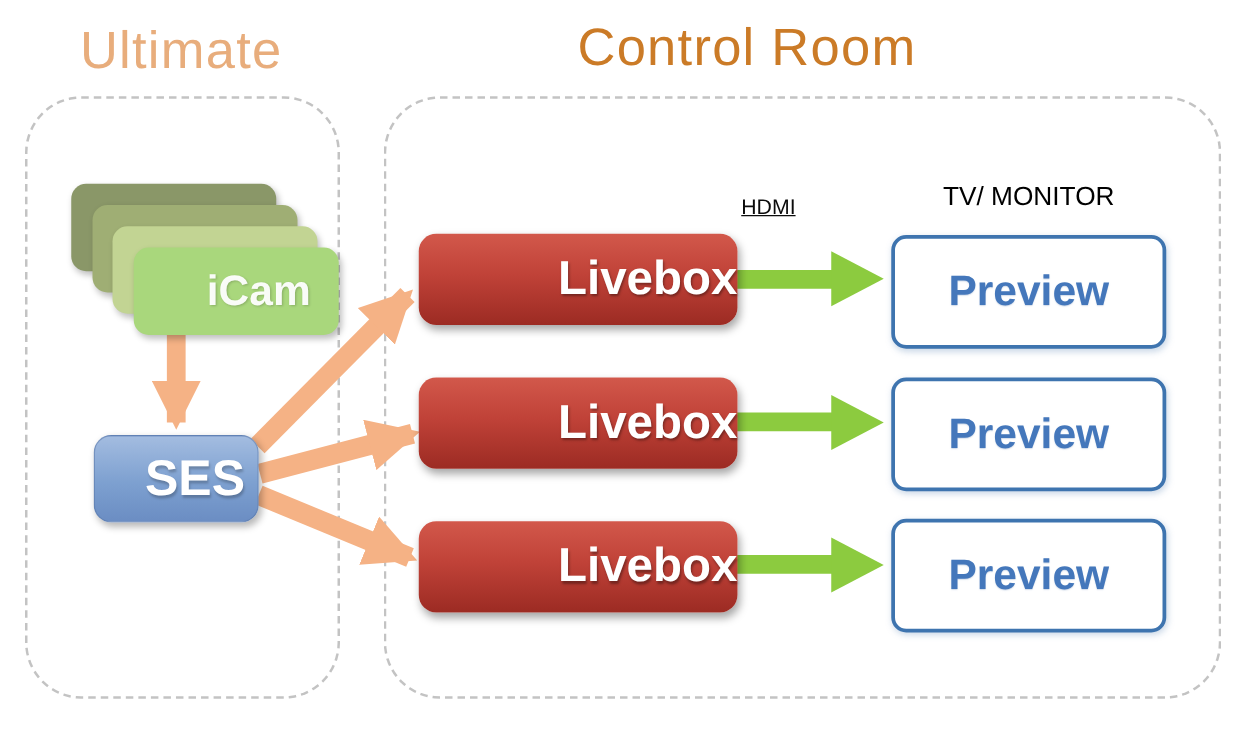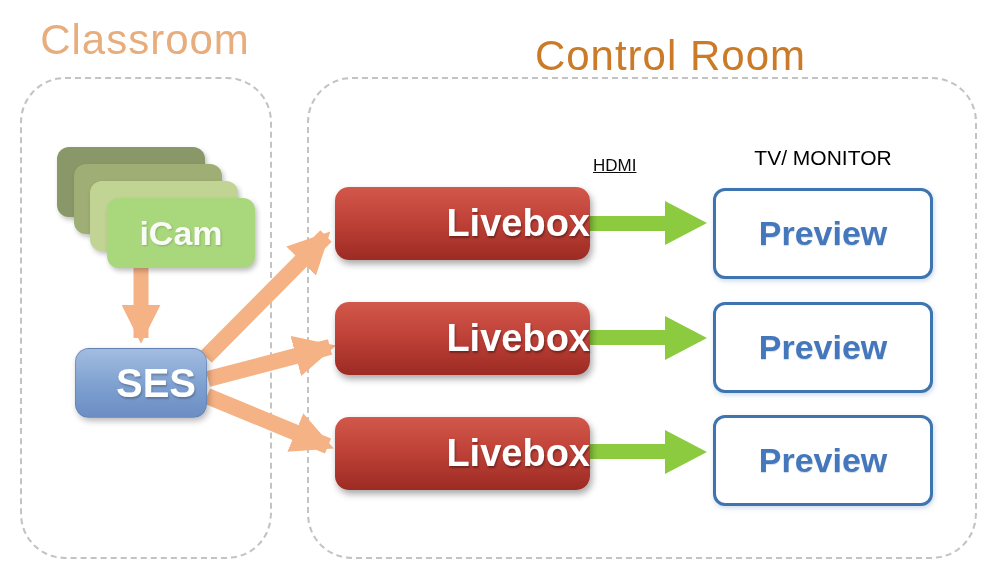--- a/index.html
+++ b/index.html
@@ -8,25 +8,25 @@
     font-family:"Liberation Sans",sans-serif;overflow:hidden;
   }
   
   .zone{position:absolute;border:2px dashed #C3C3C3;border-radius:45px;z-index:1;background:transparent;}
   #zone-classroom{left:20px;top:77px;width:248px;height:478px;}
   #zone-control{left:307px;top:77px;width:666px;height:478px;}
 
   
   .zone-title{position:absolute;z-index:4;font-size:42px;letter-spacing:1px;font-weight:400;}
   #title-classroom{left:18px;top:16px;width:254px;text-align:center;color:#E8AD7C;}
-  #title-control{left:462px;top:32px;width:344px;text-align:right;color:#CB7B27;}
+  #title-control{left:462px;top:14px;width:344px;text-align:left;color:#CB7B27;}
 
   
-  .icam-card{position:absolute;width:148px;height:70px;border-radius:12px;z-index:3;
-    box-shadow:2px 3px 5px rgba(0,0,0,0.25);}
+  .icam-card{position:absolute;width:128px;height:70px;border-radius:12px;z-index:3;
+    box-shadow:2px 3px 5px rgba(0,0,0,0.25);padding-left:36px;}
   #icam-card-1{left:57px;top:147px;background:#8A9768;}
   #icam-card-2{left:74px;top:164px;background:#9FAE74;}
   #icam-card-3{left:90px;top:181px;background:#C2D493;}
   #icam-card-4{left:107px;top:198px;background:#A9D77C;display:flex;align-items:center;justify-content:center;}
   .icam-label{color:rgba(255,255,255,0.95);font-size:34px;font-weight:600;
     text-shadow:1px 1px 2px rgba(0,0,0,0.18);}
 
   
   .ses-box{position:absolute;left:75px;top:348px;width:132px;height:70px;border-radius:14px;z-index:3;
     background:linear-gradient(180deg,#A3BCE0 0%,#7DA0D0 55%,#6B8DC3 100%);
@@ -78,21 +78,21 @@
   .preview-label{color:#4477BB;font-size:34px;font-weight:bold;text-shadow:0 1px 1px rgba(120,150,190,0.35);}
 </style>
 </head>
 <body>
 
 <div class="canvas">
 
   <div class="zone" id="zone-classroom"></div>
   <div class="zone" id="zone-control"></div>
 
-  <div class="zone-title" id="title-classroom">Classroom</div>
+  <div class="zone-title" id="title-classroom">Ultimate</div>
   <div class="zone-title" id="title-control">Control Room</div>
 
   <svg id="arrow-layer" width="999" height="588" viewBox="0 0 999 588" xmlns="http://www.w3.org/2000/svg">
     <defs>
       <marker id="ah" viewBox="0 0 10 10" refX="8.5" refY="5" markerWidth="2.6" markerHeight="2.6" orient="auto">
         <path d="M0 0 L10 5 L0 10 z" fill="#F5B285"></path>
       </marker>
     </defs>
     <line x1="141" y1="262" x2="141" y2="338" stroke="#F5B285" stroke-width="15" marker-end="url(#ah)"></line>
     <line x1="206" y1="357" x2="326" y2="236" stroke="#F5B285" stroke-width="16" marker-end="url(#ah)"></line>

